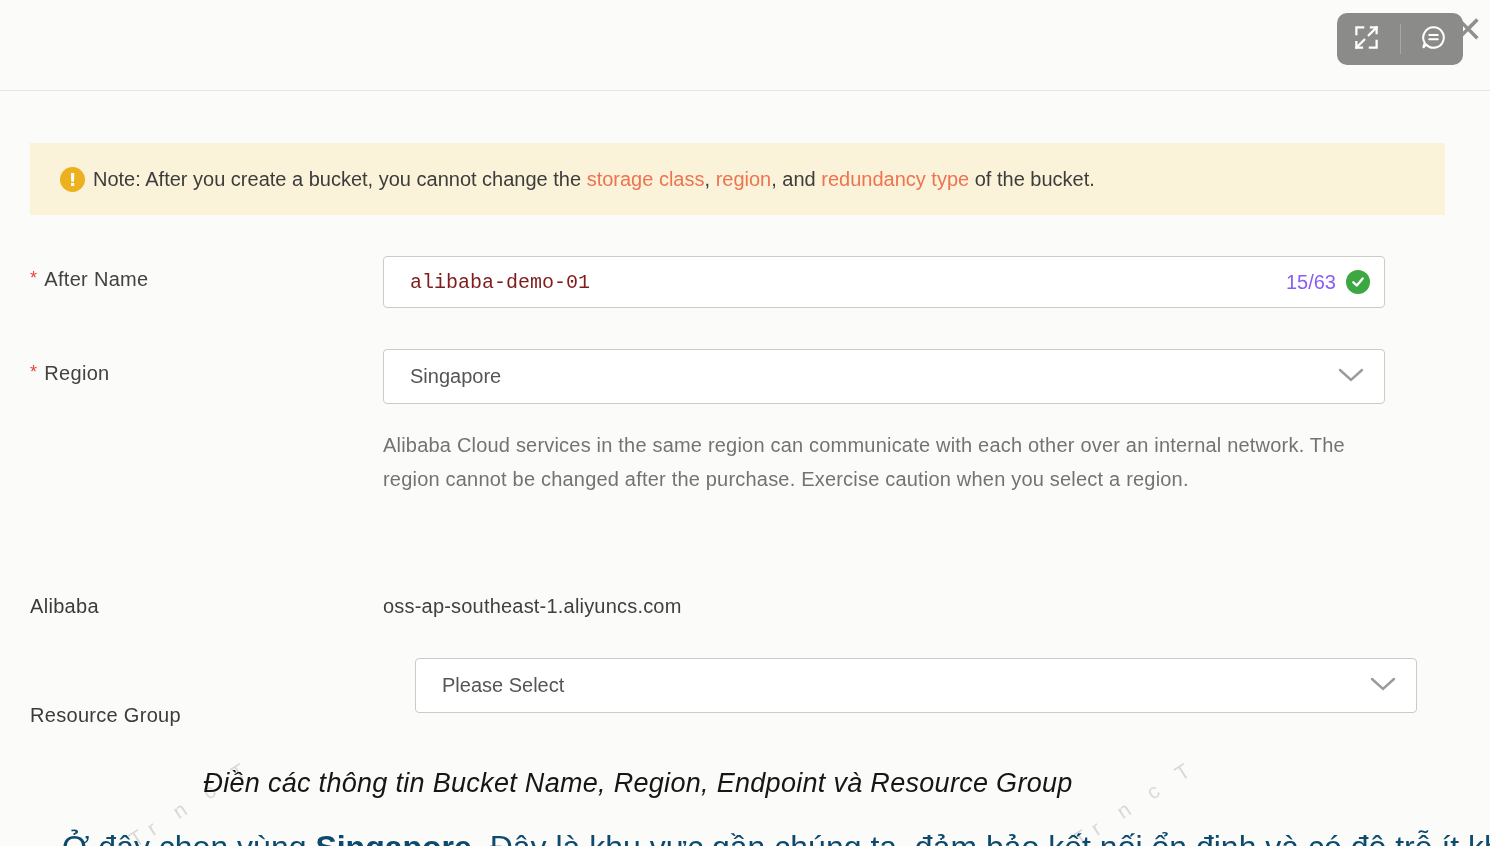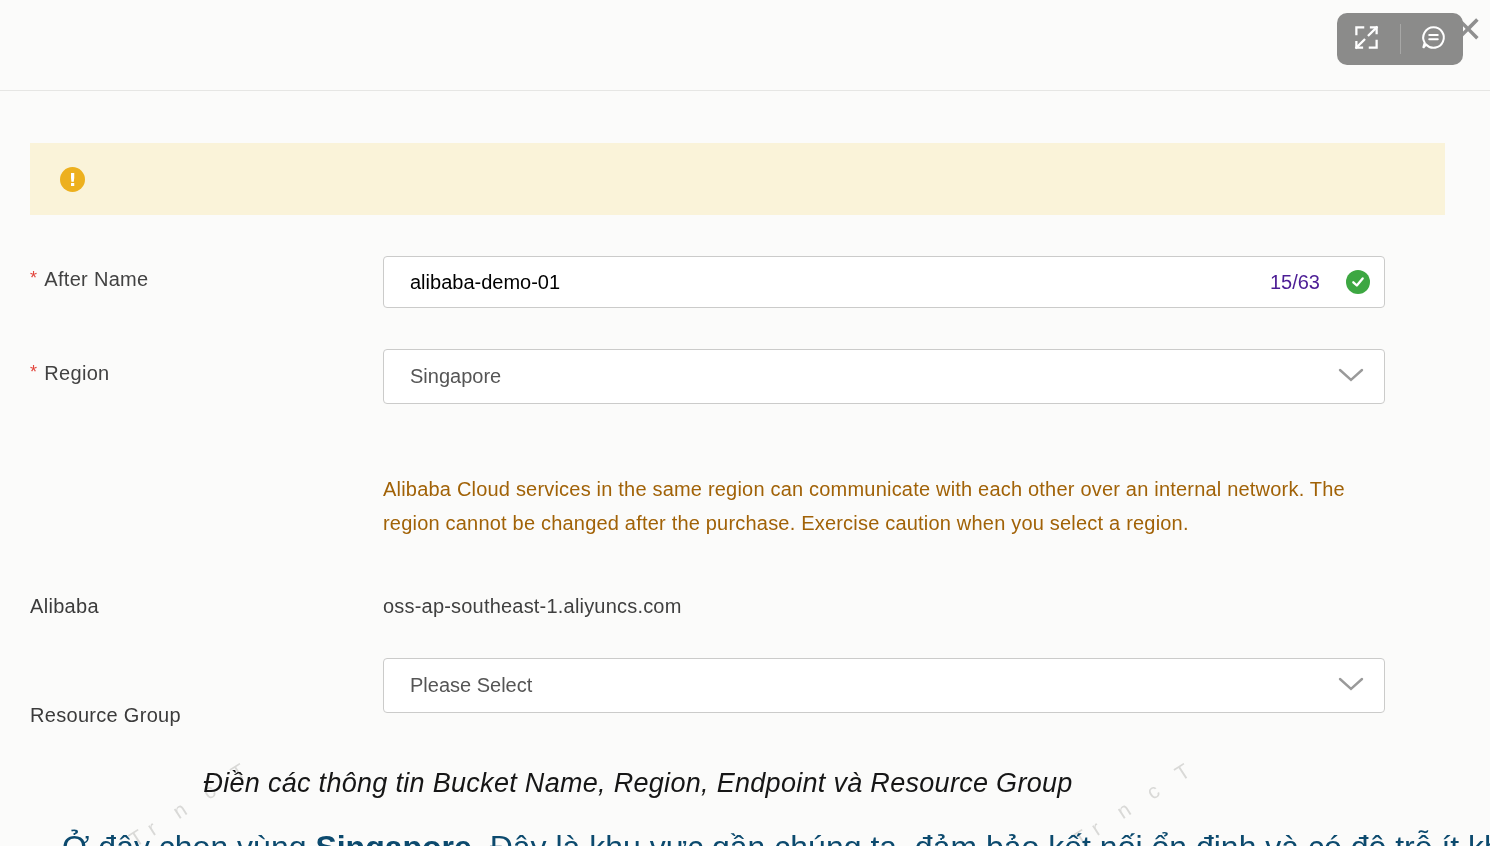--- a/index.html
+++ b/index.html
@@ -47,38 +47,38 @@
     position:absolute;left:30px;font-size:20px;color:#424242;letter-spacing:.3px;
   }
   .req{color:#e2453c;margin-right:7px;font-size:18px;vertical-align:2px;}
   .input-wrap{
     position:absolute;left:383px;width:1002px;height:52px;box-sizing:border-box;
     background:#fff;border:1px solid #cbcbca;border-radius:4px;
     display:flex;align-items:center;
   }
   .text-input{
     border:none;outline:none;background:transparent;flex:1;
-    font-family:Liberation Sans, sans-serif;font-size:20px;color:#000000;
+    font-family:Liberation Mono, monospace;font-size:20px;color:#7f1d1d;
     padding:0 0 0 26px;min-width:0;
   }
-  .char-counter{font-size:20px;color:#4c1d95;margin-right:26px;white-space:nowrap;}
+  .char-counter{font-size:20px;color:#8b5cf6;margin-right:10px;white-space:nowrap;}
   .check-circle{
     width:24px;height:24px;border-radius:50%;background:#3da742;margin-right:14px;
     display:flex;align-items:center;justify-content:center;flex:0 0 auto;
   }
   .select-box{
     position:absolute;left:383px;width:1002px;height:55px;box-sizing:border-box;
     background:#fff;border:1px solid #cbcbca;border-radius:4px;
     display:flex;align-items:center;cursor:pointer;
   }
   .select-text{font-size:20px;color:#555;padding-left:26px;flex:1;}
   .chevron{margin-right:20px;flex:0 0 auto;}
   .help-text{
     position:absolute;left:383px;top:428px;width:975px;
-    font-size:20px;color:#a16207;line-height:34px;letter-spacing:.2px;margin-top:44px;
+    font-size:20px;color:#737373;line-height:34px;letter-spacing:.2px;
   }
   .static-value{
     position:absolute;left:383px;font-size:20px;color:#3f3f3f;letter-spacing:.2px;
   }
   
   .caption{
     position:absolute;left:0;top:768px;width:1276px;text-align:center;
     font-size:27px;font-style:italic;color:#161616;letter-spacing:.3px;
   }
   .clipped-line{
@@ -120,20 +120,23 @@
           <path d="M8.5 10 h7"></path>
           <path d="M8.5 13.5 h7"></path>
         </svg>
       </span>
     </div>
   </div>
 </div>
 
 <div class="note-bar">
   <span class="warn-circle">!</span>
+  <span>
+    <span>Note: After you create a bucket, you cannot change the </span><span class="note-link">storage class</span><span>, </span><span class="note-link">region</span><span>, and </span><span class="note-link">redundancy type</span><span> of the bucket.</span>
+  </span>
 </div>
 
 <div class="form-label" style="top:268px;">
   <span class="req">*</span><span>After Name</span>
 </div>
 <div class="input-wrap" style="top:256px;">
   <input class="text-input" type="text" value="alibaba-demo-01" style="">
   <span class="char-counter">15/63</span>
   <span class="check-circle">
     <svg width="14" height="14" viewBox="0 0 24 24" fill="none" stroke="#ffffff" stroke-width="4" stroke-linecap="round" stroke-linejoin="round">
@@ -152,21 +155,21 @@
       <path d="M2 3 L13 13 L24 3"></path>
     </svg>
   </span>
 </div>
 <div class="help-text">Alibaba Cloud services in the same region can communicate with each other over an internal network. The region cannot be changed after the purchase. Exercise caution when you select a region.</div>
 
 <div class="form-label" style="top:595px;color:#3b3b3b;">Alibaba</div>
 <div class="static-value" style="top:595px;">oss-ap-southeast-1.aliyuncs.com</div>
 
 <div class="form-label" style="top:673px;color:#3b3b3b;margin-top:31px;">Resource Group</div>
-<div class="select-box" style="top:658px;">
+<div class="select-box" style="top:658px;margin-left:32px;">
   <span class="select-text">Please Select</span>
   <span class="chevron">
     <svg width="26" height="16" viewBox="0 0 26 16" fill="none" stroke="#9a9a9a" stroke-width="2.4" stroke-linecap="round">
       <path d="M2 3 L13 13 L24 3"></path>
     </svg>
   </span>
 </div>
 
 <div class="watermark" style="left:138px;top:828px;">Tr n c T</div>
 <div class="watermark" style="left:1082px;top:828px;">Tr n c T</div>

